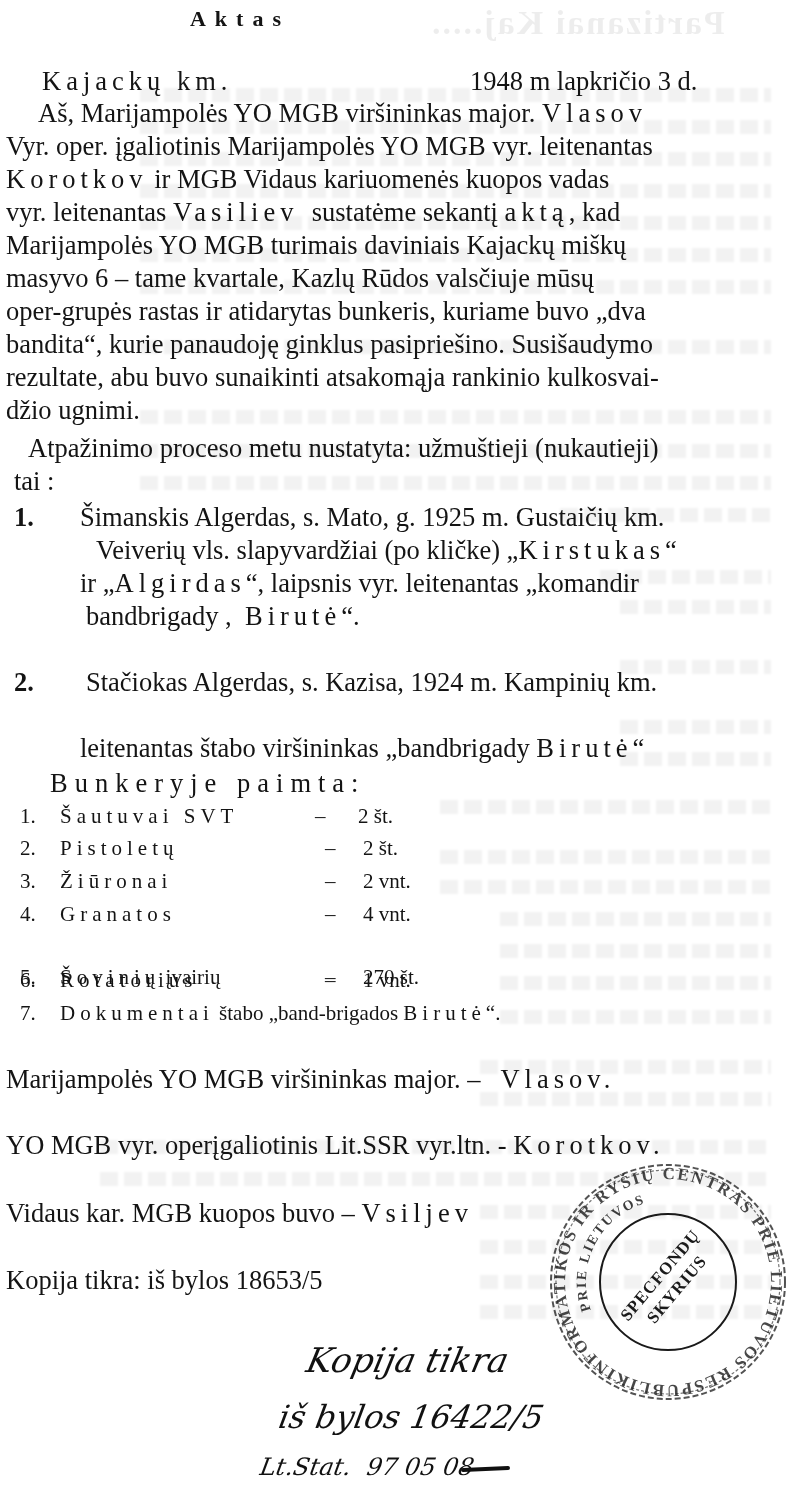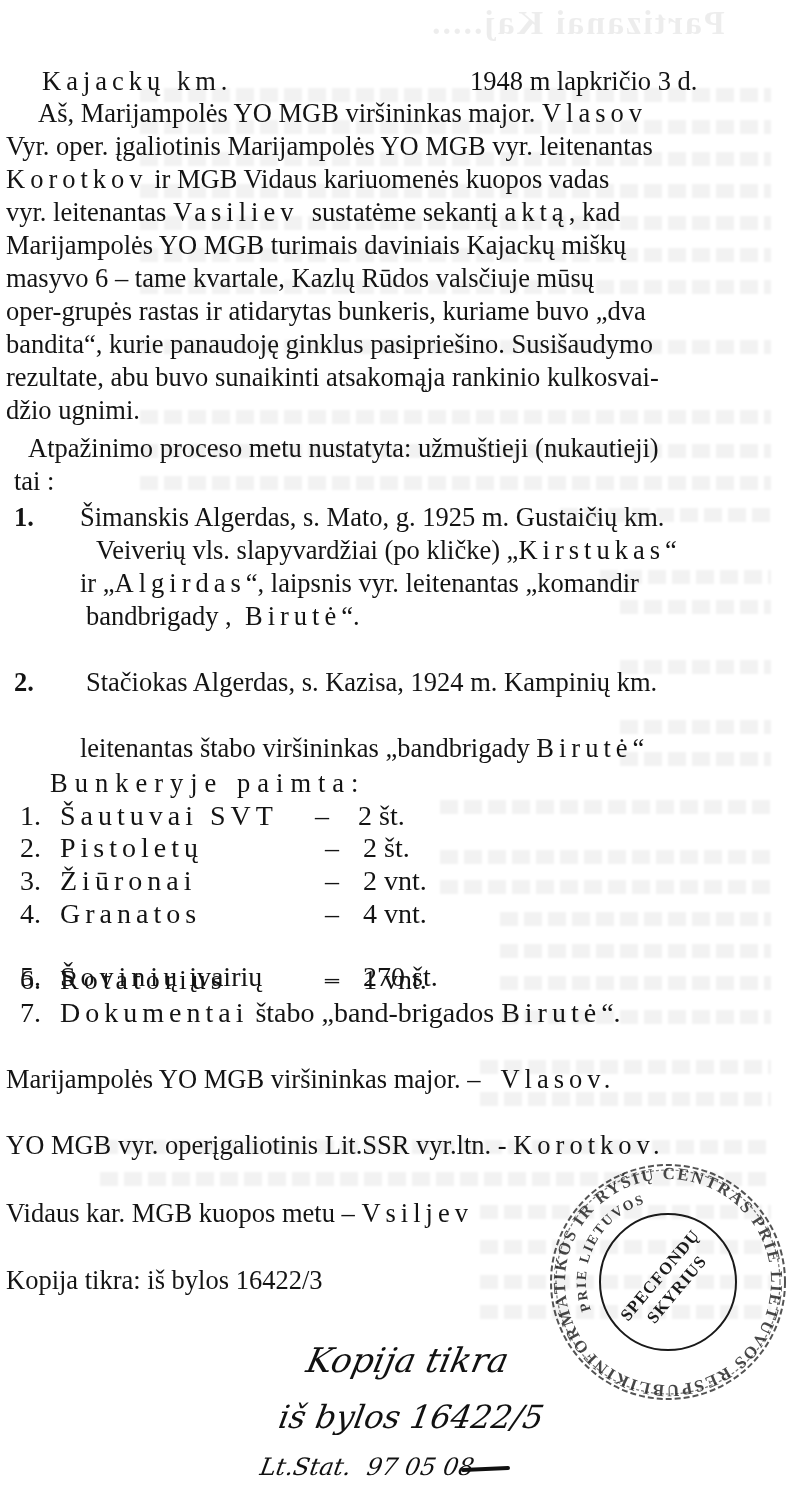--- a/index.html
+++ b/index.html
@@ -29,21 +29,21 @@
     position: absolute; left: 0; width: 480px; top: 6px; text-align: center;
     font-weight: bold; font-size: 22px; letter-spacing: 9px;
   }
   .line {
     position: absolute; font-size: 26.5px; white-space: nowrap; line-height: 30px;
     transform-origin: left center;
   }
   .sp { letter-spacing: 5px; }
   .sp2 { letter-spacing: 7px; }
   .num { font-weight: bold; }
-  .inv-row { position: absolute; left: 20px; font-size: 28px; line-height: 30px; white-space: nowrap; }
+  .inv-row { position: absolute; left: 20px; font-size: 21px; line-height: 30px; white-space: nowrap; }
   .inv-row .n { display: inline-block; width: 40px; }
   .inv-row .name { display: inline-block; letter-spacing: 5px; }
   .inv-row .dash { position: absolute; }
   .inv-row .qty { position: absolute; white-space: nowrap; }
   .stamp {
     position: absolute; left: 548px; top: 1162px; width: 240px; height: 240px;
   }
   .handwriting {
     position: absolute; left: 258px; top: 1310px; width: 300px; height: 180px;
   }
@@ -82,20 +82,21 @@
     <div class="bline" style="top:1060px;left:480px"></div>
     <div class="bline" style="top:1092px;left:480px"></div>
     <div class="bline" style="top:1140px;left:100px"></div>
     <div class="bline" style="top:1172px;left:100px"></div>
     <div class="bline" style="top:1205px;left:480px"></div>
     <div class="bline" style="top:1240px;left:480px"></div>
     <div class="bline" style="top:1275px;left:480px"></div>
     <div class="bline" style="top:1305px;left:480px"></div>
   </div>
 
+  <div class="title">Aktas</div>
 
   <div class="line sp" style="left:42px;top:66px;">Kajackų km.</div>
   <div class="line" style="left:470px;top:66px;">1948 m lapkričio 3 d.</div>
 
   <div class="line" style="left:6px;top:131px;">Vyr. oper. įgaliotinis Marijampolės YO MGB vyr. leitenantas</div>
   <div class="line" style="left:38px;top:98px;"><span>Aš, Marijampolės YO MGB viršininkas major. </span><span class="sp">Vlasov</span></div>
   <div class="line" style="left:6px;top:164px;"><span class="sp">Korotkov</span><span> ir MGB Vidaus kariuomenės kuopos vadas</span></div>
   <div class="line" style="left:6px;top:197px;"><span>vyr. leitenantas </span><span class="sp">Vasiliev</span>&nbsp;&nbsp;<span>sustatėme sekantį</span> <span class="sp">aktą</span><span>, kad</span></div>
   <div class="line" style="left:6px;top:230px;">Marijampolės YO MGB turimais daviniais Kajackų miškų</div>
   <div class="line" style="left:6px;top:263px;">masyvo 6 – tame kvartale, Kazlų Rūdos valsčiuje mūsų</div>
@@ -142,23 +143,23 @@
   <div class="inv-row" style="top:965px;">
     <span class="n">6.</span><span class="name">Rotatorius</span>
     <span class="dash" style="left:305px">–</span><span class="qty" style="left:343px">1 vnt.</span>
   </div>
   <div class="inv-row" style="top:998px;">
     <span class="n">7.</span><span class="name">Dokumentai</span><span> štabo „band-brigados </span><span class="name">Birutė</span><span>“.</span>
   </div>
 
   <div class="line" style="left:6px;top:1064px;"><span>Marijampolės YO MGB viršininkas major. – </span>&nbsp;&nbsp;<span class="sp">Vlasov.</span></div>
   <div class="line" style="left:6px;top:1130px;"><span>YO MGB vyr. operįgaliotinis Lit.SSR vyr.ltn. - </span><span class="sp">Korotkov.</span></div>
-  <div class="line" style="left:6px;top:1198px;"><span>Vidaus kar. MGB kuopos metu – </span><span class="sp">Vsiljev</span></div>
+  <div class="line" style="left:6px;top:1198px;"><span>Vidaus kar. MGB kuopos buvo – </span><span class="sp">Vsiljev</span></div>
 
-  <div class="line" style="left:6px;top:1265px;">Kopija tikra: iš bylos 16422/3</div>
+  <div class="line" style="left:6px;top:1265px;">Kopija tikra: iš bylos 18653/5</div>
 
   <svg class="stamp" viewBox="0 0 240 240">
     <defs>
       <path id="outerArc" d="M120,120 m-103,0 a103,103 0 1,1 206,0 a103,103 0 1,1 -206,0"></path>
       <path id="innerArc" d="M120,120 m-82,0 a82,82 0 1,1 164,0 a82,82 0 1,1 -164,0"></path>
     </defs>
     <circle cx="120" cy="120" r="117" fill="none" stroke="#1a1a1a" stroke-width="2" stroke-dasharray="6 3" opacity="0.75"></circle>
     <circle cx="120" cy="120" r="112" fill="none" stroke="#1a1a1a" stroke-width="1.2" stroke-dasharray="3 2" opacity="0.6"></circle>
     <circle cx="120" cy="120" r="68" fill="none" stroke="#1a1a1a" stroke-width="2"></circle>
     <text font-family="Liberation Serif, serif" font-size="17" font-weight="bold" fill="#1a1a1a" opacity="0.8" letter-spacing="2" transform="rotate(-60 120 120)">

